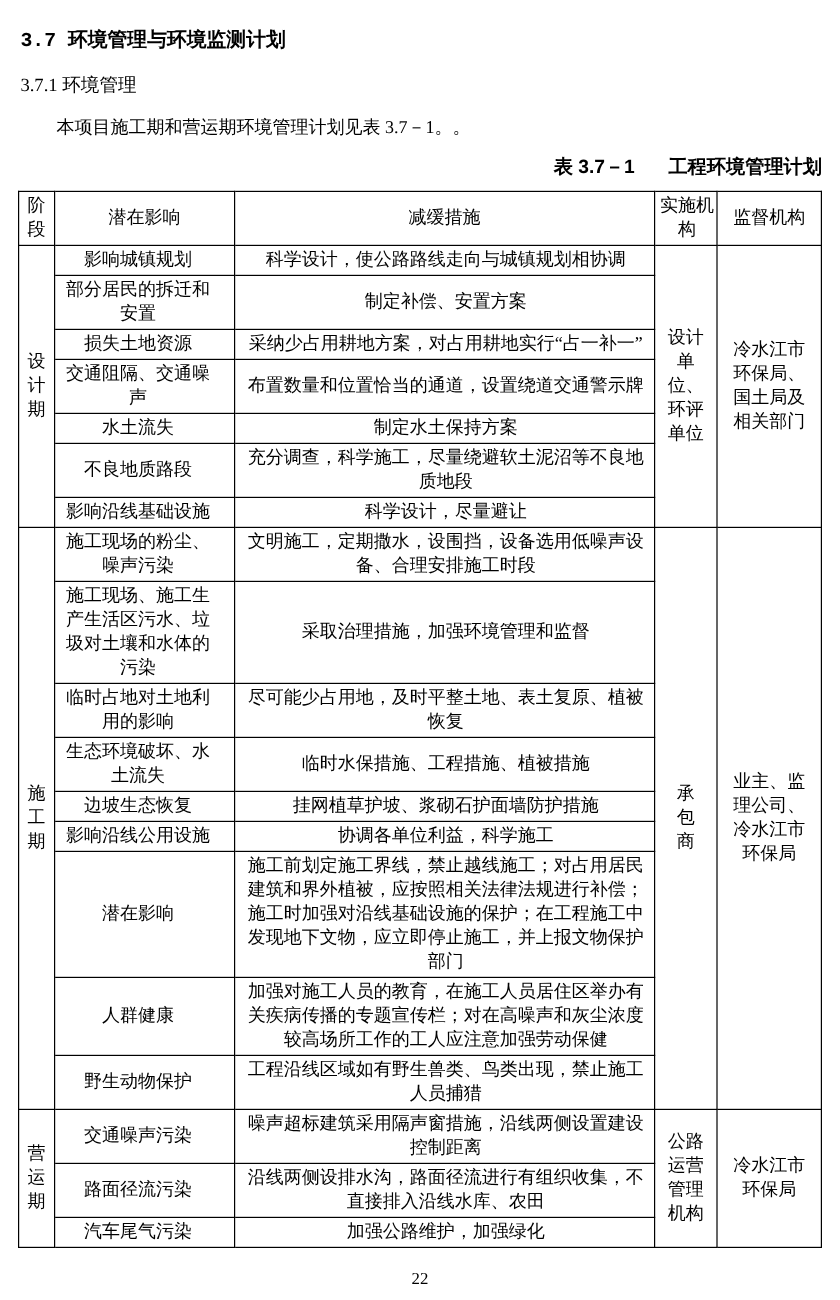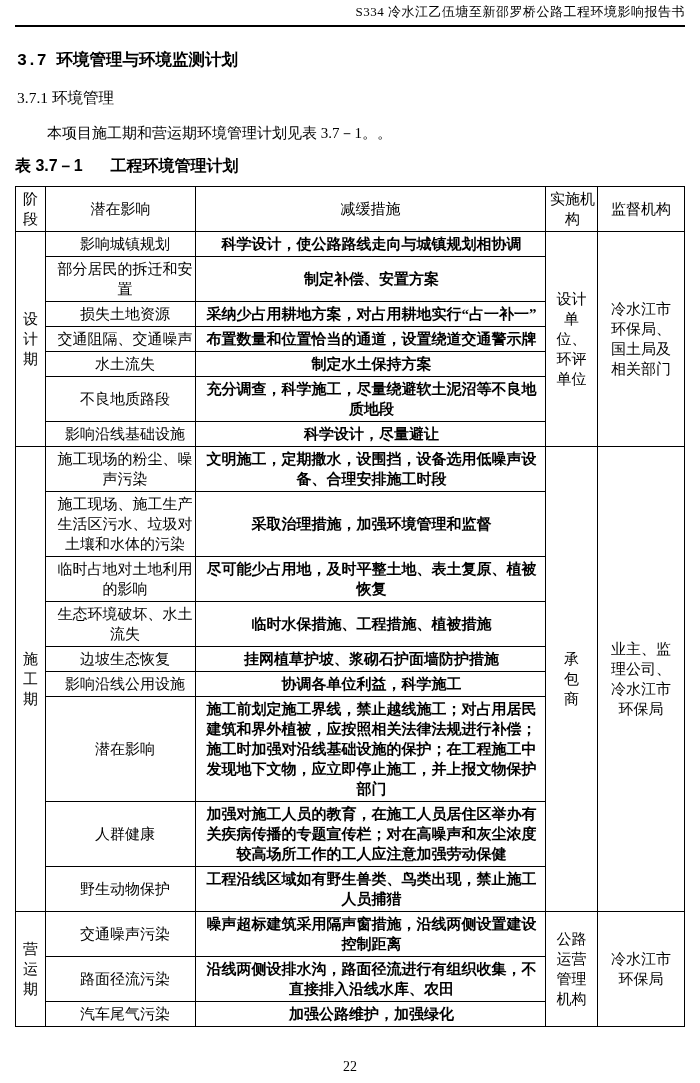--- a/index.html
+++ b/index.html
@@ -33,21 +33,21 @@
     margin: 17px 2px 0 2px;
     font-size: 15.5px;
   }
   .para {
     margin: 15px 2px 12px 2px;
     font-size: 15px;
     text-indent: 2em;
   }
   .caption {
     margin: 13px 0 9px 0;
-    text-align: left;
+    text-align: right;
     font-family: "Liberation Sans", "DejaVu Sans", sans-serif;
     font-weight: bold;
     font-size: 16px;
   }
   .caption .cap-gap { display: inline-block; width: 28px; }
   table.mgmt-table {
     width: 669px;
     border-collapse: collapse;
     table-layout: fixed;
     font-size: 15px;
@@ -63,43 +63,40 @@
     border: 1px solid #000;
     text-align: center;
     vertical-align: middle;
     padding: 2px 0;
     font-weight: normal;
     word-break: break-all;
     overflow-wrap: anywhere;
   }
   .mgmt-table { border: 1.5px solid #000; }
   .mgmt-table td.stage   { padding-left: 2px;  padding-right: 2px;  }
-  .mgmt-table td.impact  { padding-left: 9px;  padding-right: 0;  }
-  .mgmt-table td.measure { padding-left: 5px;  padding-right: 3px; font-weight: bold;  }
+  .mgmt-table td.impact  { padding-left: 9px;  padding-right: 20px;  }
+  .mgmt-table td.measure { padding-left: 5px;  padding-right: 3px;  }
   .mgmt-table td.impl    { padding-left: 4px;  padding-right: 4px;  }
   .mgmt-table td.impl.narrow { padding-left: 18px; padding-right: 18px; }
   .mgmt-table td.super   { padding-left: 7px;  padding-right: 7px;  }
   .mgmt-table th.h-stage { padding-left: 2px;  padding-right: 2px;  }
   .mgmt-table th.h-impl  { padding-left: 4px;  padding-right: 2px;  }
   .page-number {
     position: absolute;
     bottom: 8px; left: 0;
     width: 100%;
     text-align: center;
     font-size: 14px;
   }
 </style>
 </head>
 <body>
 
 <div class="page">
 
-  <div class="page-header">
-    <span>S334 冷水江乙伍塘至新邵罗桥公路工程环境影响报告书</span>
-  </div>
 
   <div class="h1">3.7 环境管理与环境监测计划</div>
   <div class="h2">3.7.1  环境管理</div>
   <p class="para">本项目施工期和营运期环境管理计划见表 3.7－1。。</p>
 
   <div class="caption">
     <span>表 3.7－1</span><span class="cap-gap"></span><span>工程环境管理计划</span>
   </div>
 
   <table class="mgmt-table">

